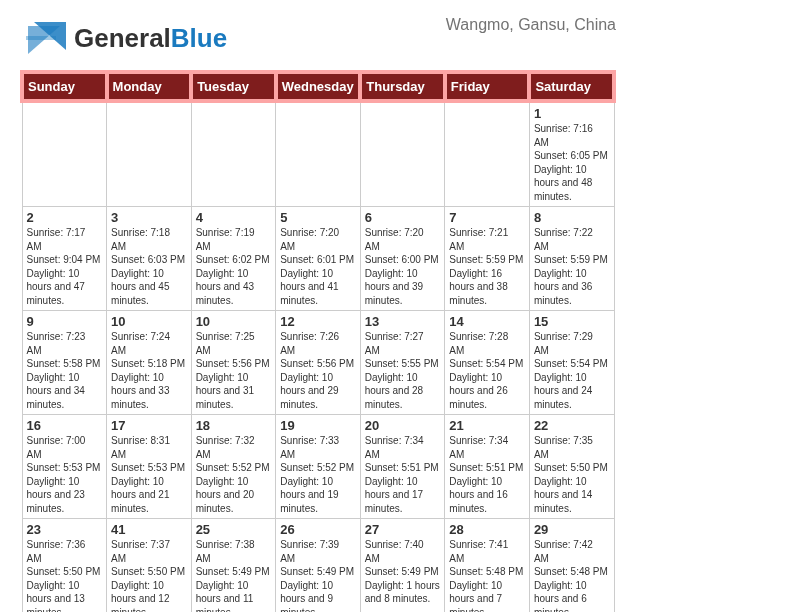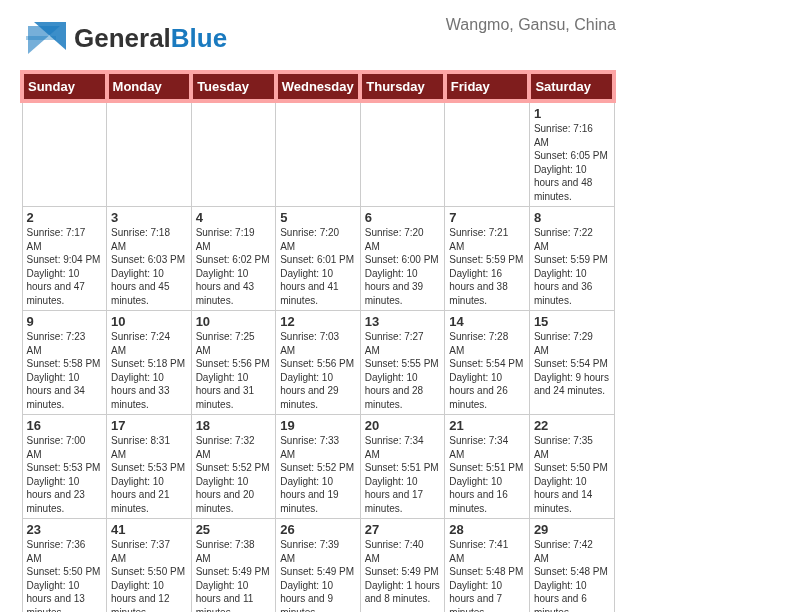--- a/index.html
+++ b/index.html
@@ -219,21 +219,21 @@
           <span class="day-num">10</span>
           <div class="day-info">
             <span>Sunrise: 7:25 AM</span><br>
             <span>Sunset: 5:56 PM</span><br>
             <span>Daylight: 10 hours and 31 minutes.</span>
           </div>
         </td>
         <td>
           <span class="day-num">12</span>
           <div class="day-info">
-            <span>Sunrise: 7:03 AM</span><br>
+            <span>Sunrise: 7:26 AM</span><br>
             <span>Sunset: 5:56 PM</span><br>
             <span>Daylight: 10 hours and 29 minutes.</span>
           </div>
         </td>
         <td>
           <span class="day-num">13</span>
           <div class="day-info">
             <span>Sunrise: 7:27 AM</span><br>
             <span>Sunset: 5:55 PM</span><br>
             <span>Daylight: 10 hours and 28 minutes.</span>
@@ -245,21 +245,21 @@
             <span>Sunrise: 7:28 AM</span><br>
             <span>Sunset: 5:54 PM</span><br>
             <span>Daylight: 10 hours and 26 minutes.</span>
           </div>
         </td>
         <td>
           <span class="day-num">15</span>
           <div class="day-info">
             <span>Sunrise: 7:29 AM</span><br>
             <span>Sunset: 5:54 PM</span><br>
-            <span>Daylight: 9 hours and 24 minutes.</span>
+            <span>Daylight: 10 hours and 24 minutes.</span>
           </div>
         </td>
       </tr>
 
       <tr>
         <td>
           <span class="day-num">16</span>
           <div class="day-info">
             <span>Sunrise: 7:00 AM</span><br>
             <span>Sunset: 5:53 PM</span><br>

